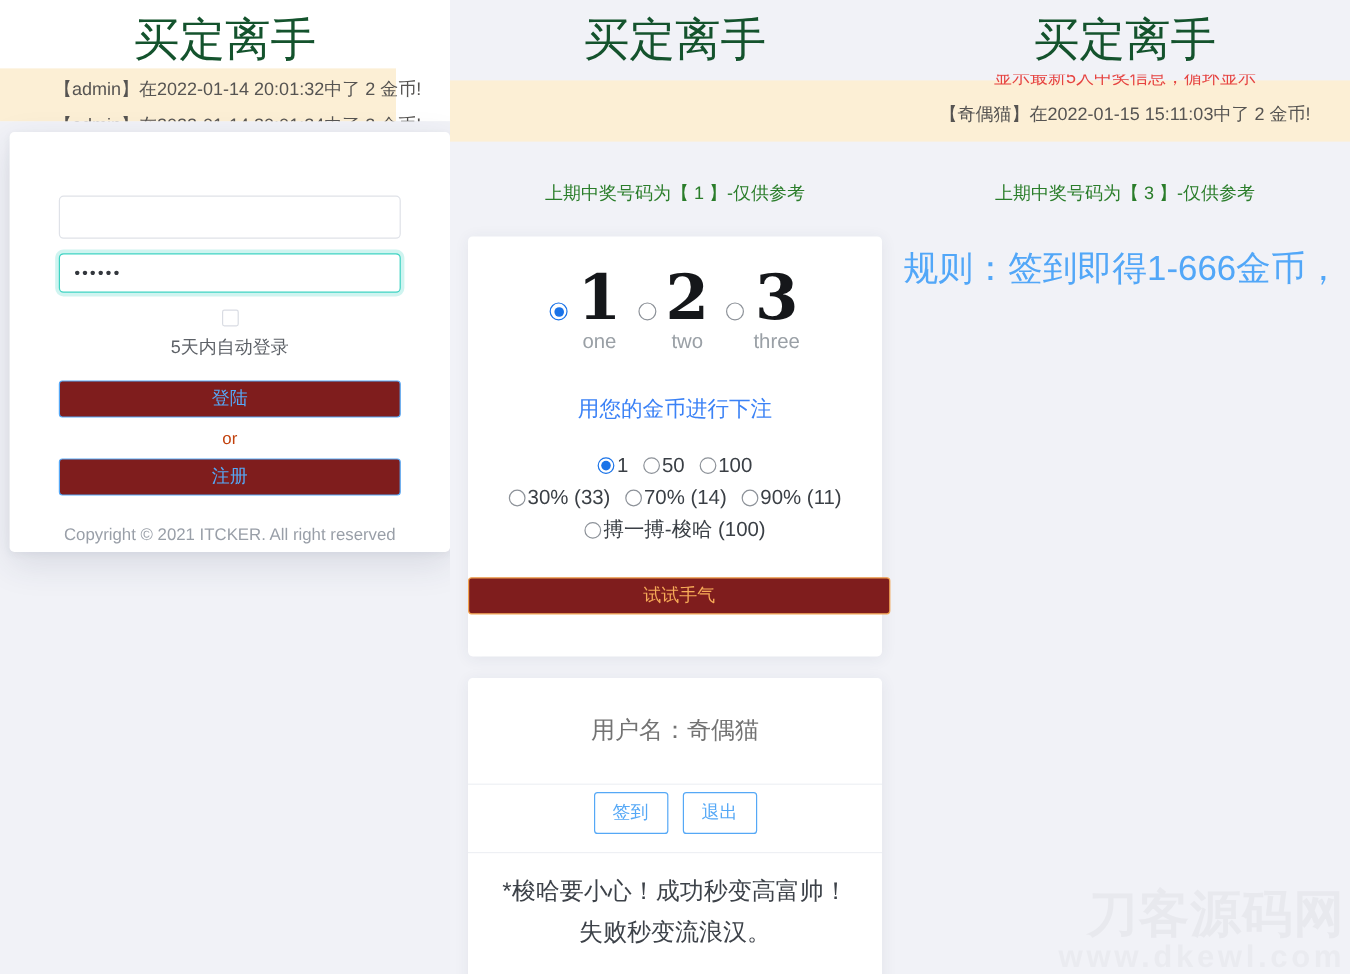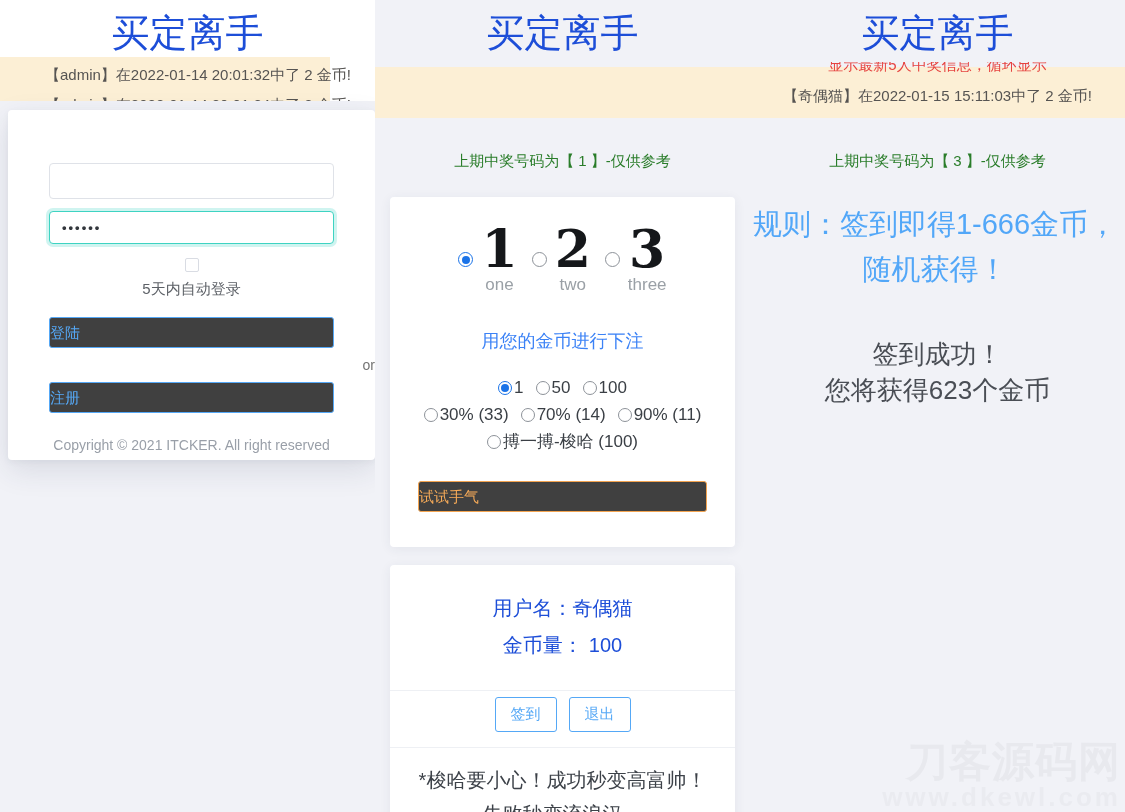--- a/index.html
+++ b/index.html
@@ -8,21 +8,21 @@
     font-family: "Liberation Sans", "DejaVu Sans", sans-serif;
     background: #f1f2f7;
     overflow: hidden;
   }
   .page { display: flex; width: 1125px; height: 812px; }
   .panel { position: relative; width: 375px; height: 812px; overflow: hidden; background: #f1f2f7; }
 
   .title {
     position: relative; z-index: 2;
     padding-top: 8px; text-align: center;
-    font-size: 38px; font-weight: 500; color: #1d4ed8;
+    font-size: 38px; font-weight: 500; color: #14532d;
   }
 
   
   .white-top { position: absolute; top: 0; left: 0; width: 375px; height: 101px; background: #ffffff; }
   .banner-bg-left { position: absolute; top: 57px; left: 0; width: 330px; height: 44px; background: #fcefd5; }
   .banner-clip-left { position: absolute; top: 57px; left: 0; right: 0; height: 44px; overflow: hidden; padding-left: 21px; }
   .banner-clip-left .notice-line { padding-top: 8px; }
   .banner-clip-left .notice-line + .notice-line { padding-top: 10px; }
   .notice-line { text-align: center; font-size: 15px; line-height: 20px; color: #565452; white-space: nowrap; }
   .banner-bg-full { position: absolute; top: 67px; left: 0; right: 0; height: 51px; background: #fcefd5; }
@@ -55,26 +55,26 @@
   .field.password {
     margin-top: 12px; height: 33px;
     border: 1px solid #3ed3c2;
     box-shadow: 0 0 0 3px rgba(62,211,194,0.25);
     font-size: 13px; font-weight: bold; letter-spacing: 2px; color: #33373d;
   }
   .remember-row { margin-top: 14px; display: flex; justify-content: center; align-items: center; gap: 8px; cursor: default; flex-direction: column; }
   .checkbox { width: 14px; height: 14px; border: 1px solid #d9dce3; border-radius: 2px; background: #fff; }
   .remember-label { font-size: 15px; color: #5d6167; }
   .btn {
-    display: block; border-radius: 3px; background: #404040; cursor: pointer;
+    display: block; text-align: center; border-radius: 3px; background: #7f1d1d; cursor: pointer;
     font-size: 15px;
   }
   .btn-blue-wide { width: 285px; height: 31px; line-height: 29px; margin: 0 auto; border: 1px solid #55a8f6; color: #55a8f6; }
   .login-btn { margin-top: 18px; }
-  .or-row { margin-top: 9px; text-align: right; font-size: 14px; color: #737373; }
+  .or-row { margin-top: 9px; text-align: center; font-size: 14px; color: #c2410c; }
   .register-btn { margin-top: 9px; }
   .copyright { margin-top: 24px; text-align: center; font-size: 14px; color: #999fa8; }
 
   
   .numbers-row { margin-top: 27px; display: flex; justify-content: center; align-items: center; }
   .num-group { display: flex; align-items: center; }
   .num-group + .num-group { margin-left: 14px; }
   .radio {
     display: inline-block; width: 15px; height: 15px; border-radius: 50%;
     border: 1.5px solid #8d9299; background: #fff; position: relative; flex: none;
@@ -86,24 +86,24 @@
   }
   .num-col { margin-left: 8px; text-align: center; }
   .bignum { font-family: "DejaVu Serif", serif; font-weight: 700; font-size: 52px; line-height: 50px; color: #15171a; }
   .numlabel { margin-top: 1px; font-size: 17px; color: #9aa0a6; }
   .bet-subtitle { margin-top: 34px; text-align: center; font-size: 18px; color: #3b82f6; }
   .bet-lines { margin-top: 21px; }
   .bet-line { display: flex; justify-content: center; align-items: center; height: 27px; }
   .bet-opt { display: inline-flex; align-items: center; font-size: 17px; color: #3a3f45; }
   .bet-opt + .bet-opt { margin-left: 12px; }
   .bet-opt .radio { width: 14px; height: 14px; margin-right: 2px; }
-  .try-btn { width: 289px; height: 31px; line-height: 29px; margin: 26px auto 0; border: 1px solid #f3a450; color: #f7ab58; }
-
-  
-  .user-row { text-align: center; font-size: 20px; color: #1d4ed8; }
+  .try-btn { width: 352px; height: 31px; line-height: 29px; margin: 26px auto 0; border: 1px solid #f3a450; color: #f7ab58; }
+
+  
+  .user-row { text-align: center; font-size: 20px; color: #737373; }
   .user-row.name { padding-top: 30px; }
   .user-row.coins { margin-top: 10px; }
   .user-row .value { margin-left: 6px; }
   .user-card hr { border: none; border-top: 1px solid #eef0f4; }
   .hr1 { margin-top: 31px; }
   .hr2 { margin-top: 15px; }
   .btn-row { margin-top: 6px; display: flex; justify-content: center; gap: 12px; }
   .btn-small { display: inline-block; padding: 7px 15px; border: 1px solid #55a8f6; border-radius: 3px; color: #55a8f6; background: #fff; font-size: 15px; cursor: pointer; }
   .warning { margin-top: 15px; text-align: center; font-size: 20px; line-height: 34px; color: #3d4249; }
 
@@ -211,23 +211,20 @@
         </div>
       </div>
 
       <div class="btn try-btn">试试手气</div>
     </div>
 
     <div class="card soft-card user-card">
       <div class="user-row name">
         <span>用户名：</span><span>奇偶猫</span>
       </div>
-      <div class="user-row coins">
-        <span>金币量：</span><span class="value">100</span>
-      </div>
       <hr class="hr1">
       <div class="btn-row">
         <span class="btn-small">签到</span>
         <span class="btn-small">退出</span>
       </div>
       <hr class="hr2">
       <div class="warning">
         <div>*梭哈要小心！成功秒变高富帅！</div>
         <div>失败秒变流浪汉。</div>
       </div>
@@ -238,27 +235,22 @@
     <div class="banner-bg-full"></div>
     <h1 class="title">买定离手</h1>
     <div class="marquee-clip">
       <div class="marquee-red">显示最新5人中奖信息，循环显示</div>
       <div class="notice-line">【奇偶猫】在2022-01-15 15:11:03中了 2 金币!</div>
     </div>
     <div class="lastdraw">上期中奖号码为【 3 】-仅供参考</div>
 
     <div class="rule">
       <div>规则：签到即得1-666金币，</div>
-      <div>随机获得！</div>
-    </div>
-
-    <div class="result">
-      <div>签到成功！</div>
-      <div>您将获得623个金币</div>
-    </div>
+    </div>
+
 
     <div class="watermark">
       <div class="wm-cn">刀客源码网</div>
       <div class="wm-url">www.dkewl.com</div>
     </div>
   </section>
 
 </div>
 
 </body></html>

